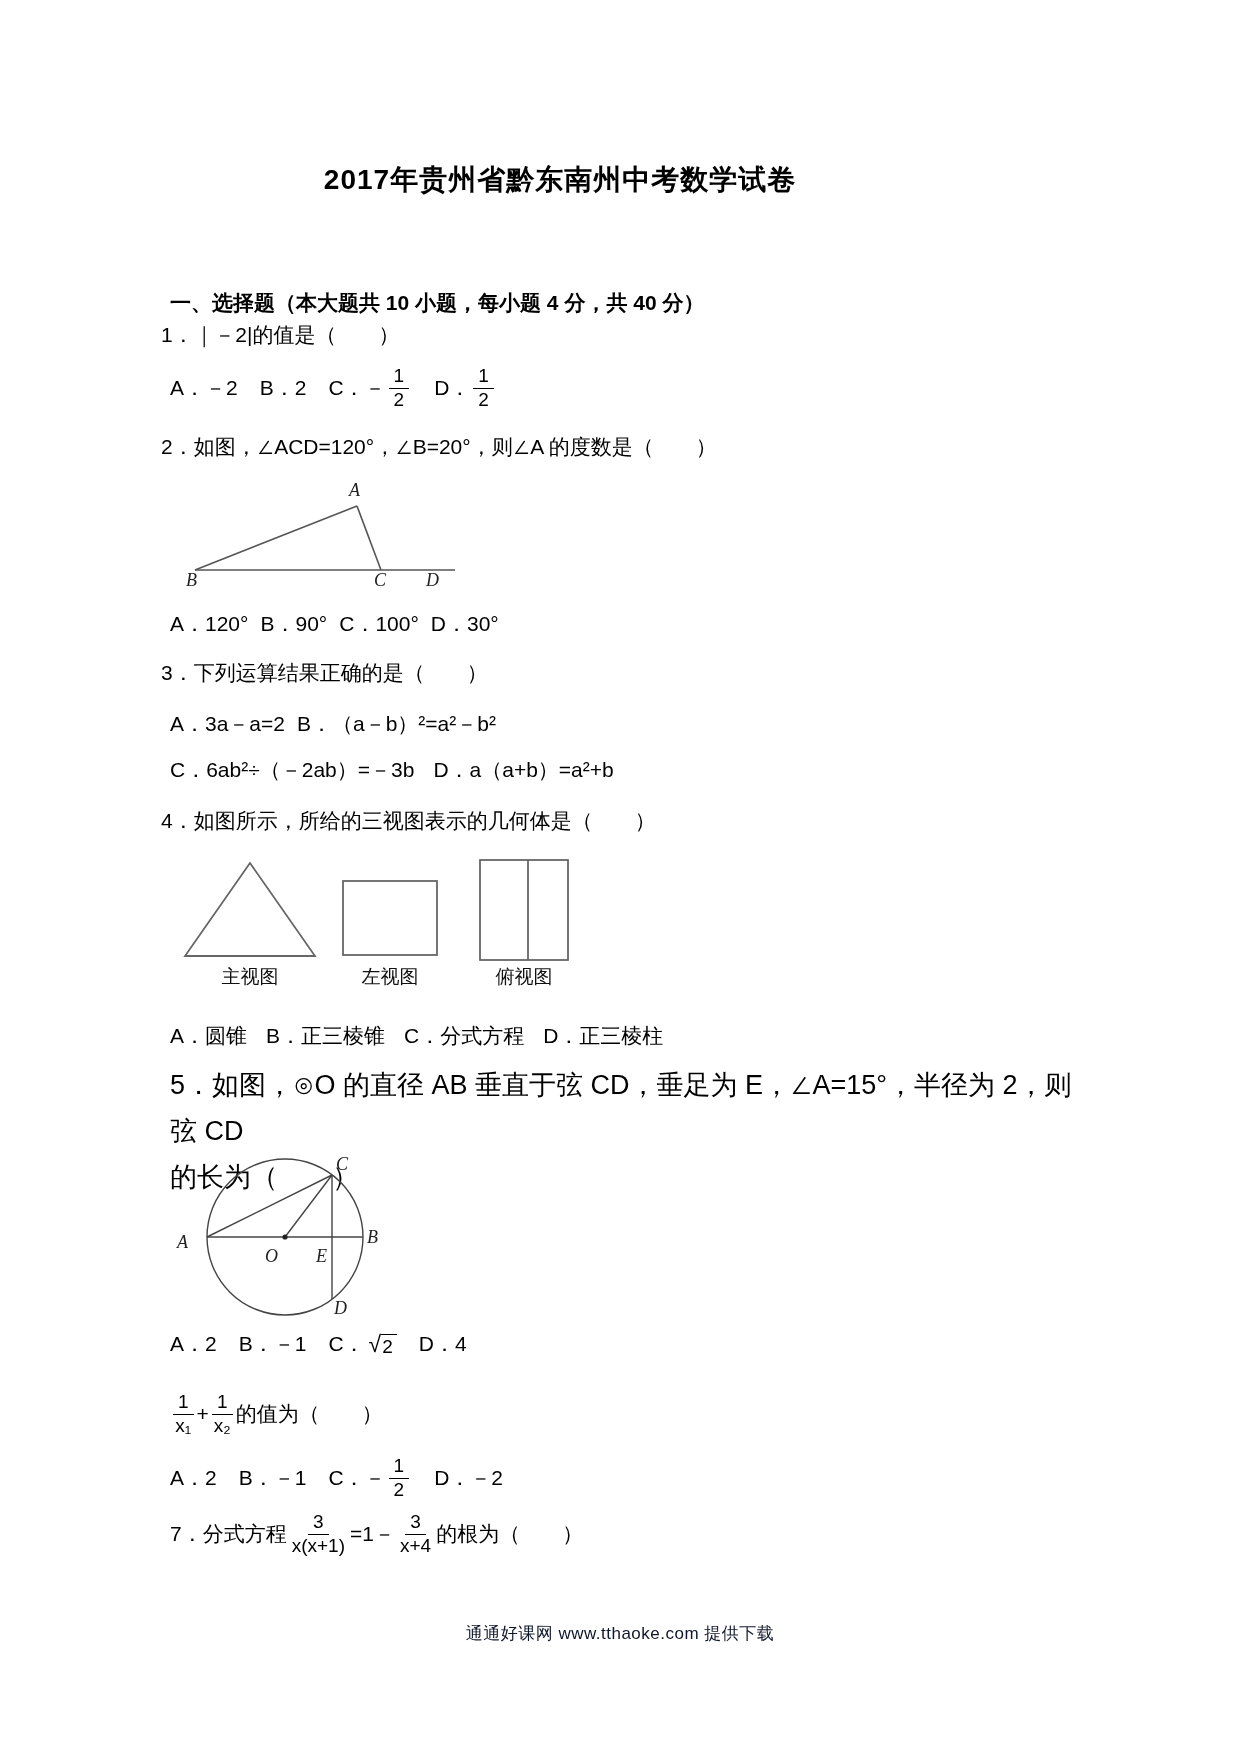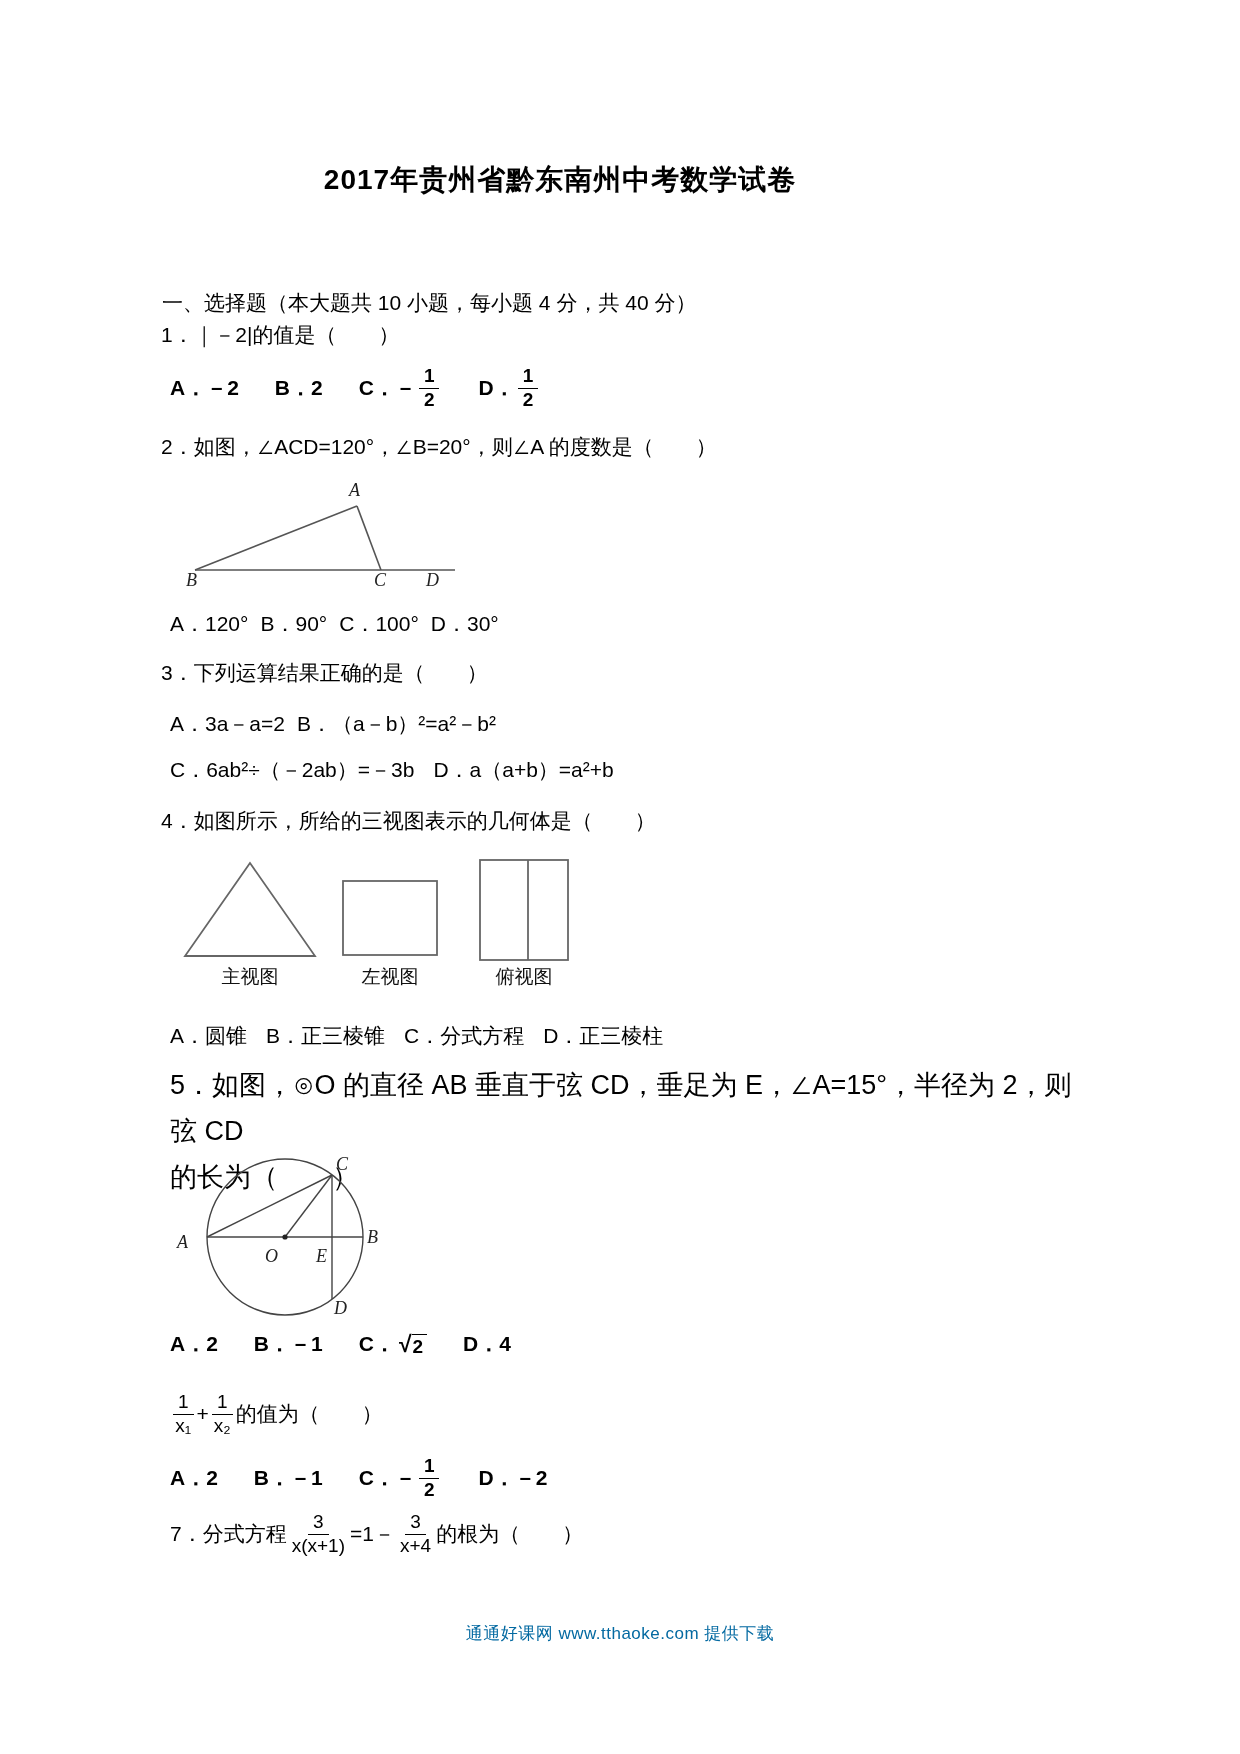--- a/index.html
+++ b/index.html
@@ -6,48 +6,48 @@
   body{
     width:1240px;height:1754px;position:relative;background:#ffffff;
     font-family:"Liberation Sans", sans-serif;color:#000;
   }
   .abs{position:absolute;}
   .title{
     left:0;top:142px;width:1120px;text-align:center;
     font-size:28px;font-weight:bold;letter-spacing:1px;
   }
   .heading{
-    left:162px;top:272px;font-size:21px;font-weight:normal;
+    left:170px;top:272px;font-size:21px;font-weight:bold;
   }
   .stem{left:161px;font-size:21px;line-height:30px;}
   .stem2{left:170px;font-size:27px;line-height:46px;width:915px;}
   .opts{
     left:170px;display:flex;align-items:center;font-size:21px;
   }
   .gap-lg{gap:19px;}
-  .gap-md{gap:36px;font-weight:bold;}
+  .gap-md{gap:22px;}
   .gap-sm{gap:12px;}
   .optpart{display:inline-flex;align-items:center;}
   .frac{
     display:inline-flex;flex-direction:column;align-items:center;
     vertical-align:middle;margin:0 3px;font-size:19px;line-height:1.2;
   }
   .frac .num{padding:0 5px;border-bottom:1.6px solid #000;}
   .frac .den{padding:0 2px;}
   .sqrt{display:inline-flex;align-items:flex-start;margin-left:4px;}
   .sqrt .sign{font-size:23px;line-height:1;}
   .sqrt .rad{border-top:1.6px solid #000;padding:2px 4px 0 1px;font-size:19px;line-height:1;margin-top:1px;}
   .mathrow{left:170px;display:flex;align-items:center;font-size:21px;}
   .figlabel{
     font-family:"Liberation Serif", serif;font-style:italic;font-size:18px;fill:#222;
   }
   .viewlabel{font-size:19px;fill:#111;font-family:"Liberation Sans", sans-serif;}
   .footer{
     left:0;top:1622px;width:1240px;text-align:center;
-    font-size:17px;color:#0369a1;letter-spacing:0.5px;
+    font-size:17px;color:#0f172a;letter-spacing:0.5px;
   }
   svg{display:block;}
 </style>
 </head>
 <body>
 
 <div>
 
   <h1 class="abs title">2017年贵州省黔东南州中考数学试卷</h1>
 

